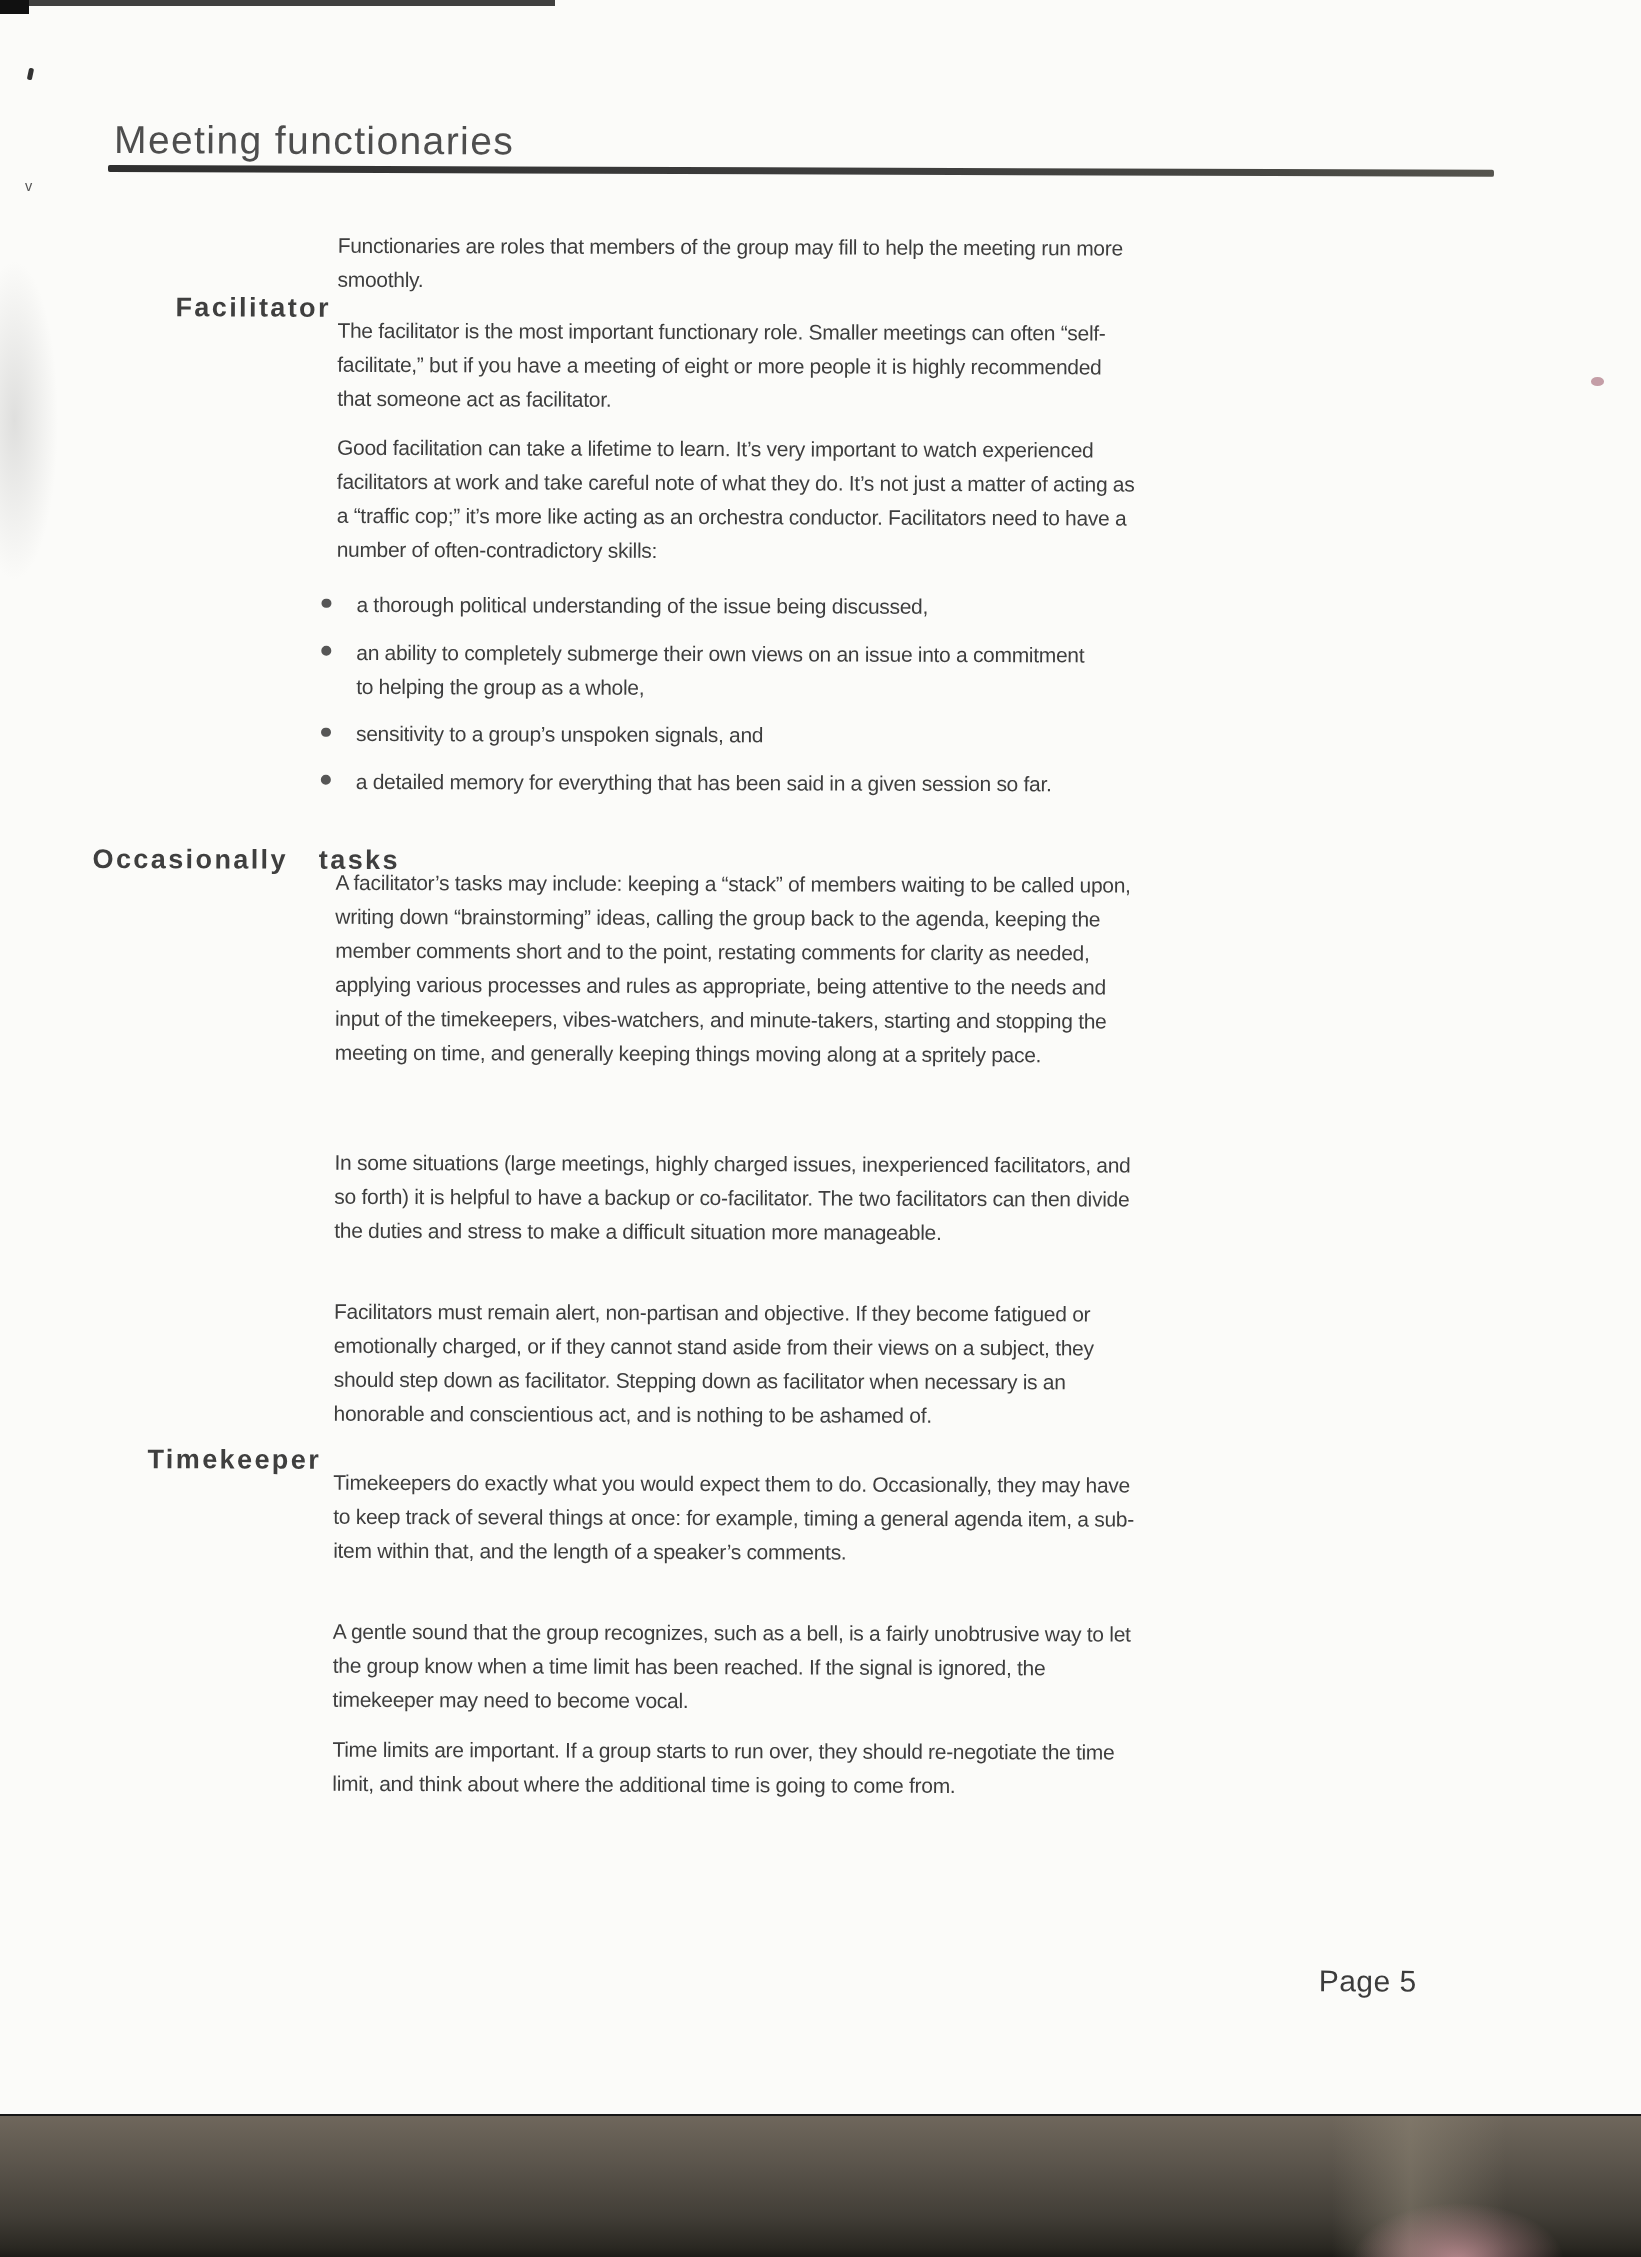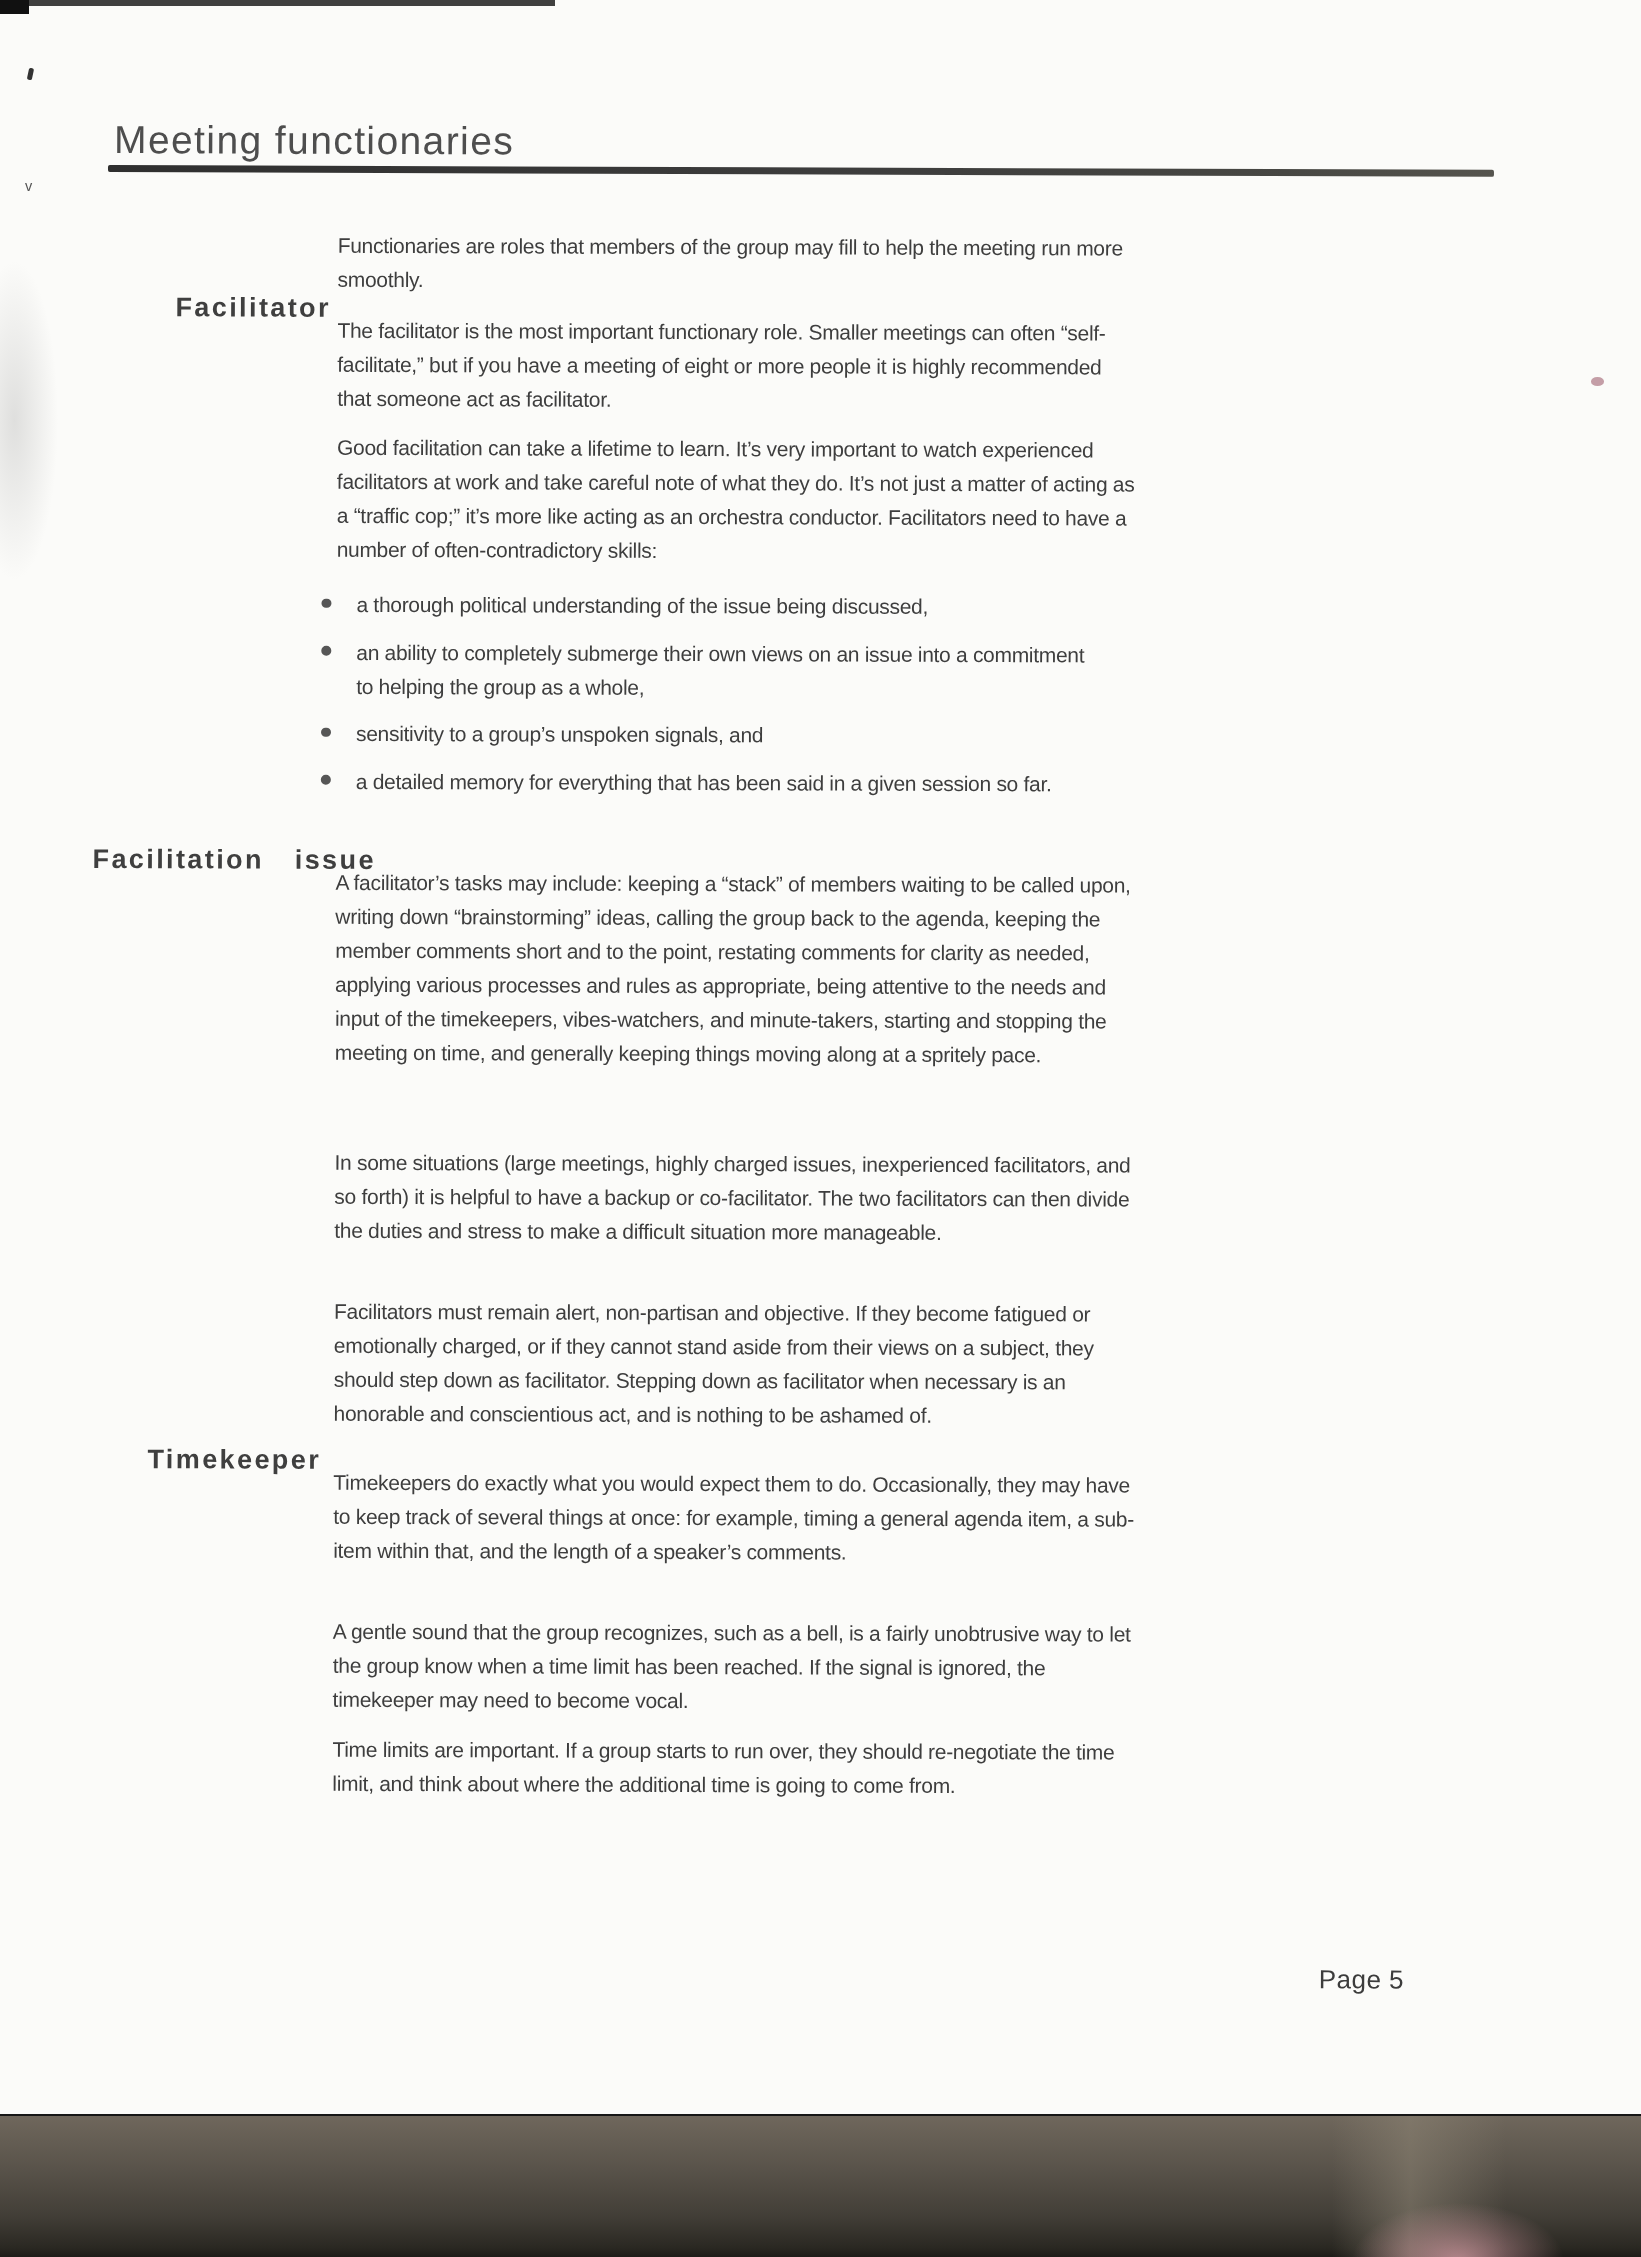--- a/index.html
+++ b/index.html
@@ -43,21 +43,21 @@
   }
   .bullets li{position:relative;padding-left:37px;margin-bottom:13.5px;}
   .bullets li .dot{
     position:absolute;left:1.9px;top:10.6px;width:9.7px;height:9.7px;border-radius:50%;
     background:#565656;
   }
   .wide-words{word-spacing:21px;}
 
   .page-number{
     position:absolute;left:1325px;top:1960px;
-    font-size:26px;color:#3c3c3c;letter-spacing:0.5px;
+    font-size:30px;color:#3c3c3c;letter-spacing:0.5px;
   }
 
   
   .top-strip{position:absolute;left:0;top:0;width:555px;height:5.8px;background:#1e1e1e;opacity:.85;}
   .top-corner{position:absolute;left:0;top:0;width:29px;height:13.5px;background:#111;}
   .mark-apostrophe{position:absolute;left:28px;top:68px;width:4.8px;height:11.6px;background:#333;border-radius:1.9px;transform:rotate(12deg);}
   .mark-v{position:absolute;left:25px;top:178px;font-size:14.5px;color:#555;}
   .pink-speck{position:absolute;left:1591px;top:377px;width:12.6px;height:8.7px;background:#b27f8b;border-radius:50%;opacity:.75;}
   .left-smudge{
     position:absolute;left:-29px;top:261px;width:87px;height:319px;border-radius:50%;
@@ -100,21 +100,21 @@
     <p class="para" style="top:292px">The facilitator is the most important functionary role. Smaller meetings can often “self-facilitate,” but if you have a meeting of eight or more people it is highly recommended that someone act as facilitator.</p>
     <p class="para" style="top:409px">Good facilitation can take a lifetime to learn. It’s very important to watch experienced facilitators at work and take careful note of what they do. It’s not just a matter of acting as a “traffic cop;” it’s more like acting as an orchestra conductor. Facilitators need to have a number of often-contradictory skills:</p>
 
     <ul class="bullets">
       <li><span class="dot"></span><span>a thorough political understanding of the issue being discussed,</span></li>
       <li><span class="dot"></span><span>an ability to completely submerge their own views on an issue into a commitment to helping the group as a whole,</span></li>
       <li><span class="dot"></span><span>sensitivity to a group’s unspoken signals, and</span></li>
       <li><span class="dot"></span><span>a detailed memory for everything that has been said in a given session so far.</span></li>
     </ul>
 
-    <div class="label wide-words" style="left:95px;top:844px">Facilitation issue</div>
+    <div class="label wide-words" style="left:95px;top:844px">Occasionally tasks</div>
     <p class="para" style="top:844px">A facilitator’s tasks may include: keeping a “stack” of members waiting to be called upon, writing down “brainstorming” ideas, calling the group back to the agenda, keeping the member comments short and to the point, restating comments for clarity as needed, applying various processes and rules as appropriate, being attentive to the needs and input of the timekeepers, vibes-watchers, and minute-takers, starting and stopping the meeting on time, and generally keeping things moving along at a spritely pace.</p>
     <p class="para" style="top:1124px">In some situations (large meetings, highly charged issues, inexperienced facilitators, and so forth) it is helpful to have a backup or co-facilitator. The two facilitators can then divide the duties and stress to make a difficult situation more manageable.</p>
     <p class="para" style="top:1273px">Facilitators must remain alert, non-partisan and objective. If they become fatigued or emotionally charged, or if they cannot stand aside from their views on a subject, they should step down as facilitator. Stepping down as facilitator when necessary is an honorable and conscientious act, and is nothing to be ashamed of.</p>
 
     <div class="label" style="left:152px;top:1444px">Timekeeper</div>
     <p class="para" style="top:1444px">Timekeepers do exactly what you would expect them to do. Occasionally, they may have to keep track of several things at once: for example, timing a general agenda item, a sub-item within that, and the length of a speaker’s comments.</p>
     <p class="para" style="top:1593px">A gentle sound that the group recognizes, such as a bell, is a fairly unobtrusive way to let the group know when a time limit has been reached. If the signal is ignored, the timekeeper may need to become vocal.</p>
     <p class="para" style="top:1711px">Time limits are important. If a group starts to run over, they should re-negotiate the time limit, and think about where the additional time is going to come from.</p>
 
     <div class="page-number">Page 5</div>

